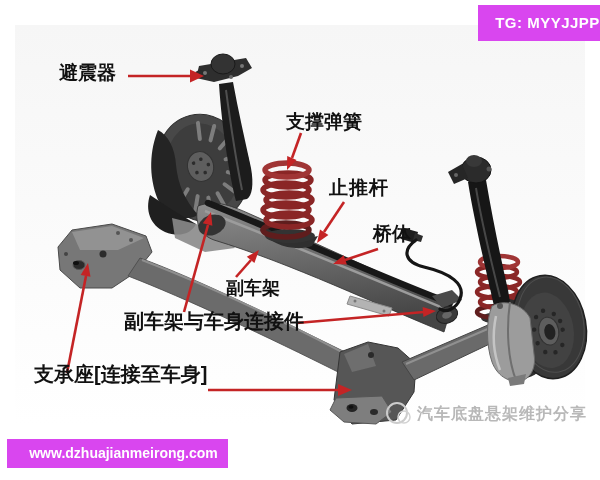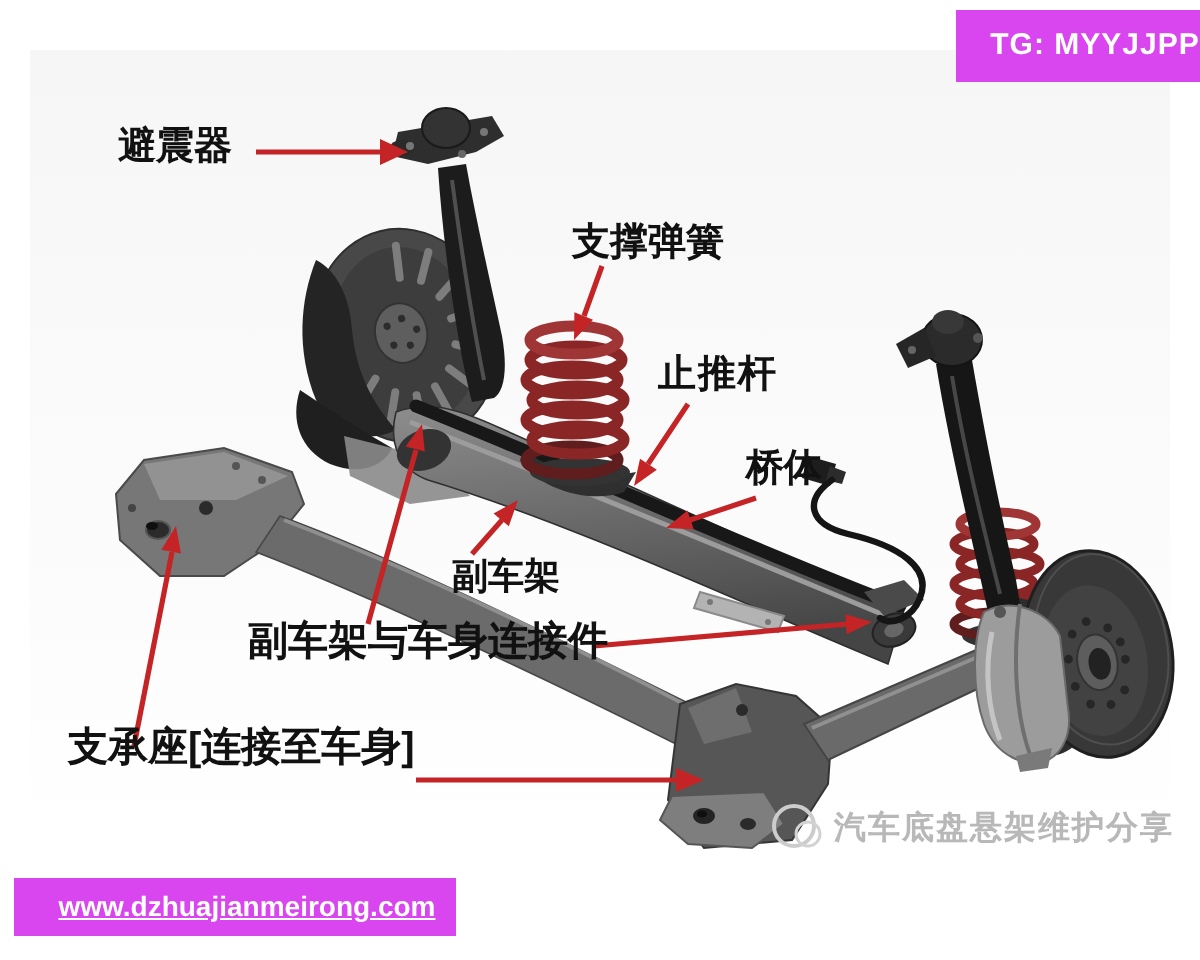--- a/index.html
+++ b/index.html
@@ -9,21 +9,21 @@
   .lbl{position:absolute;font-weight:700;color:#111;white-space:nowrap;line-height:1.05;}
   .lbl-shock{left:59px;top:65px;font-size:19px;font-family:Liberation Mono, monospace;}
   .lbl-spring{left:286px;top:112px;font-size:19px;}
   .lbl-thrust{left:329px;top:178px;font-size:19px;letter-spacing:1px;}
   .lbl-axle{left:373px;top:226px;font-size:19px;font-family:Liberation Mono, monospace;}
   .lbl-subframe{left:226px;top:279px;font-size:18px;}
   .lbl-connector{left:112px;top:311px;font-size:20px;margin-left:12px;}
   .lbl-mount{left:34px;top:364px;font-size:20px;}
   .badge{position:absolute;background:#d946ef;color:#fff;font-weight:700;text-align:center;padding-left:12px;}
   .badge-tg{left:478px;top:5px;width:115px;height:36px;line-height:36px;font-size:15px;letter-spacing:.5px;}
-  .badge-url{left:7px;top:439px;width:209px;height:29px;line-height:29px;font-size:14px;text-decoration:underline;}
+  .badge-url{left:7px;top:439px;width:209px;height:29px;line-height:29px;font-size:14px;}
   .watermark{position:absolute;left:417px;top:404px;font-size:16px;font-weight:700;
              color:#b8b8b8;letter-spacing:1px;white-space:nowrap;}
 </style>
 </head>
 <body>
 
 <div class="screen">
 
 <svg width="600" height="480" viewBox="0 0 600 480">
   <defs>

